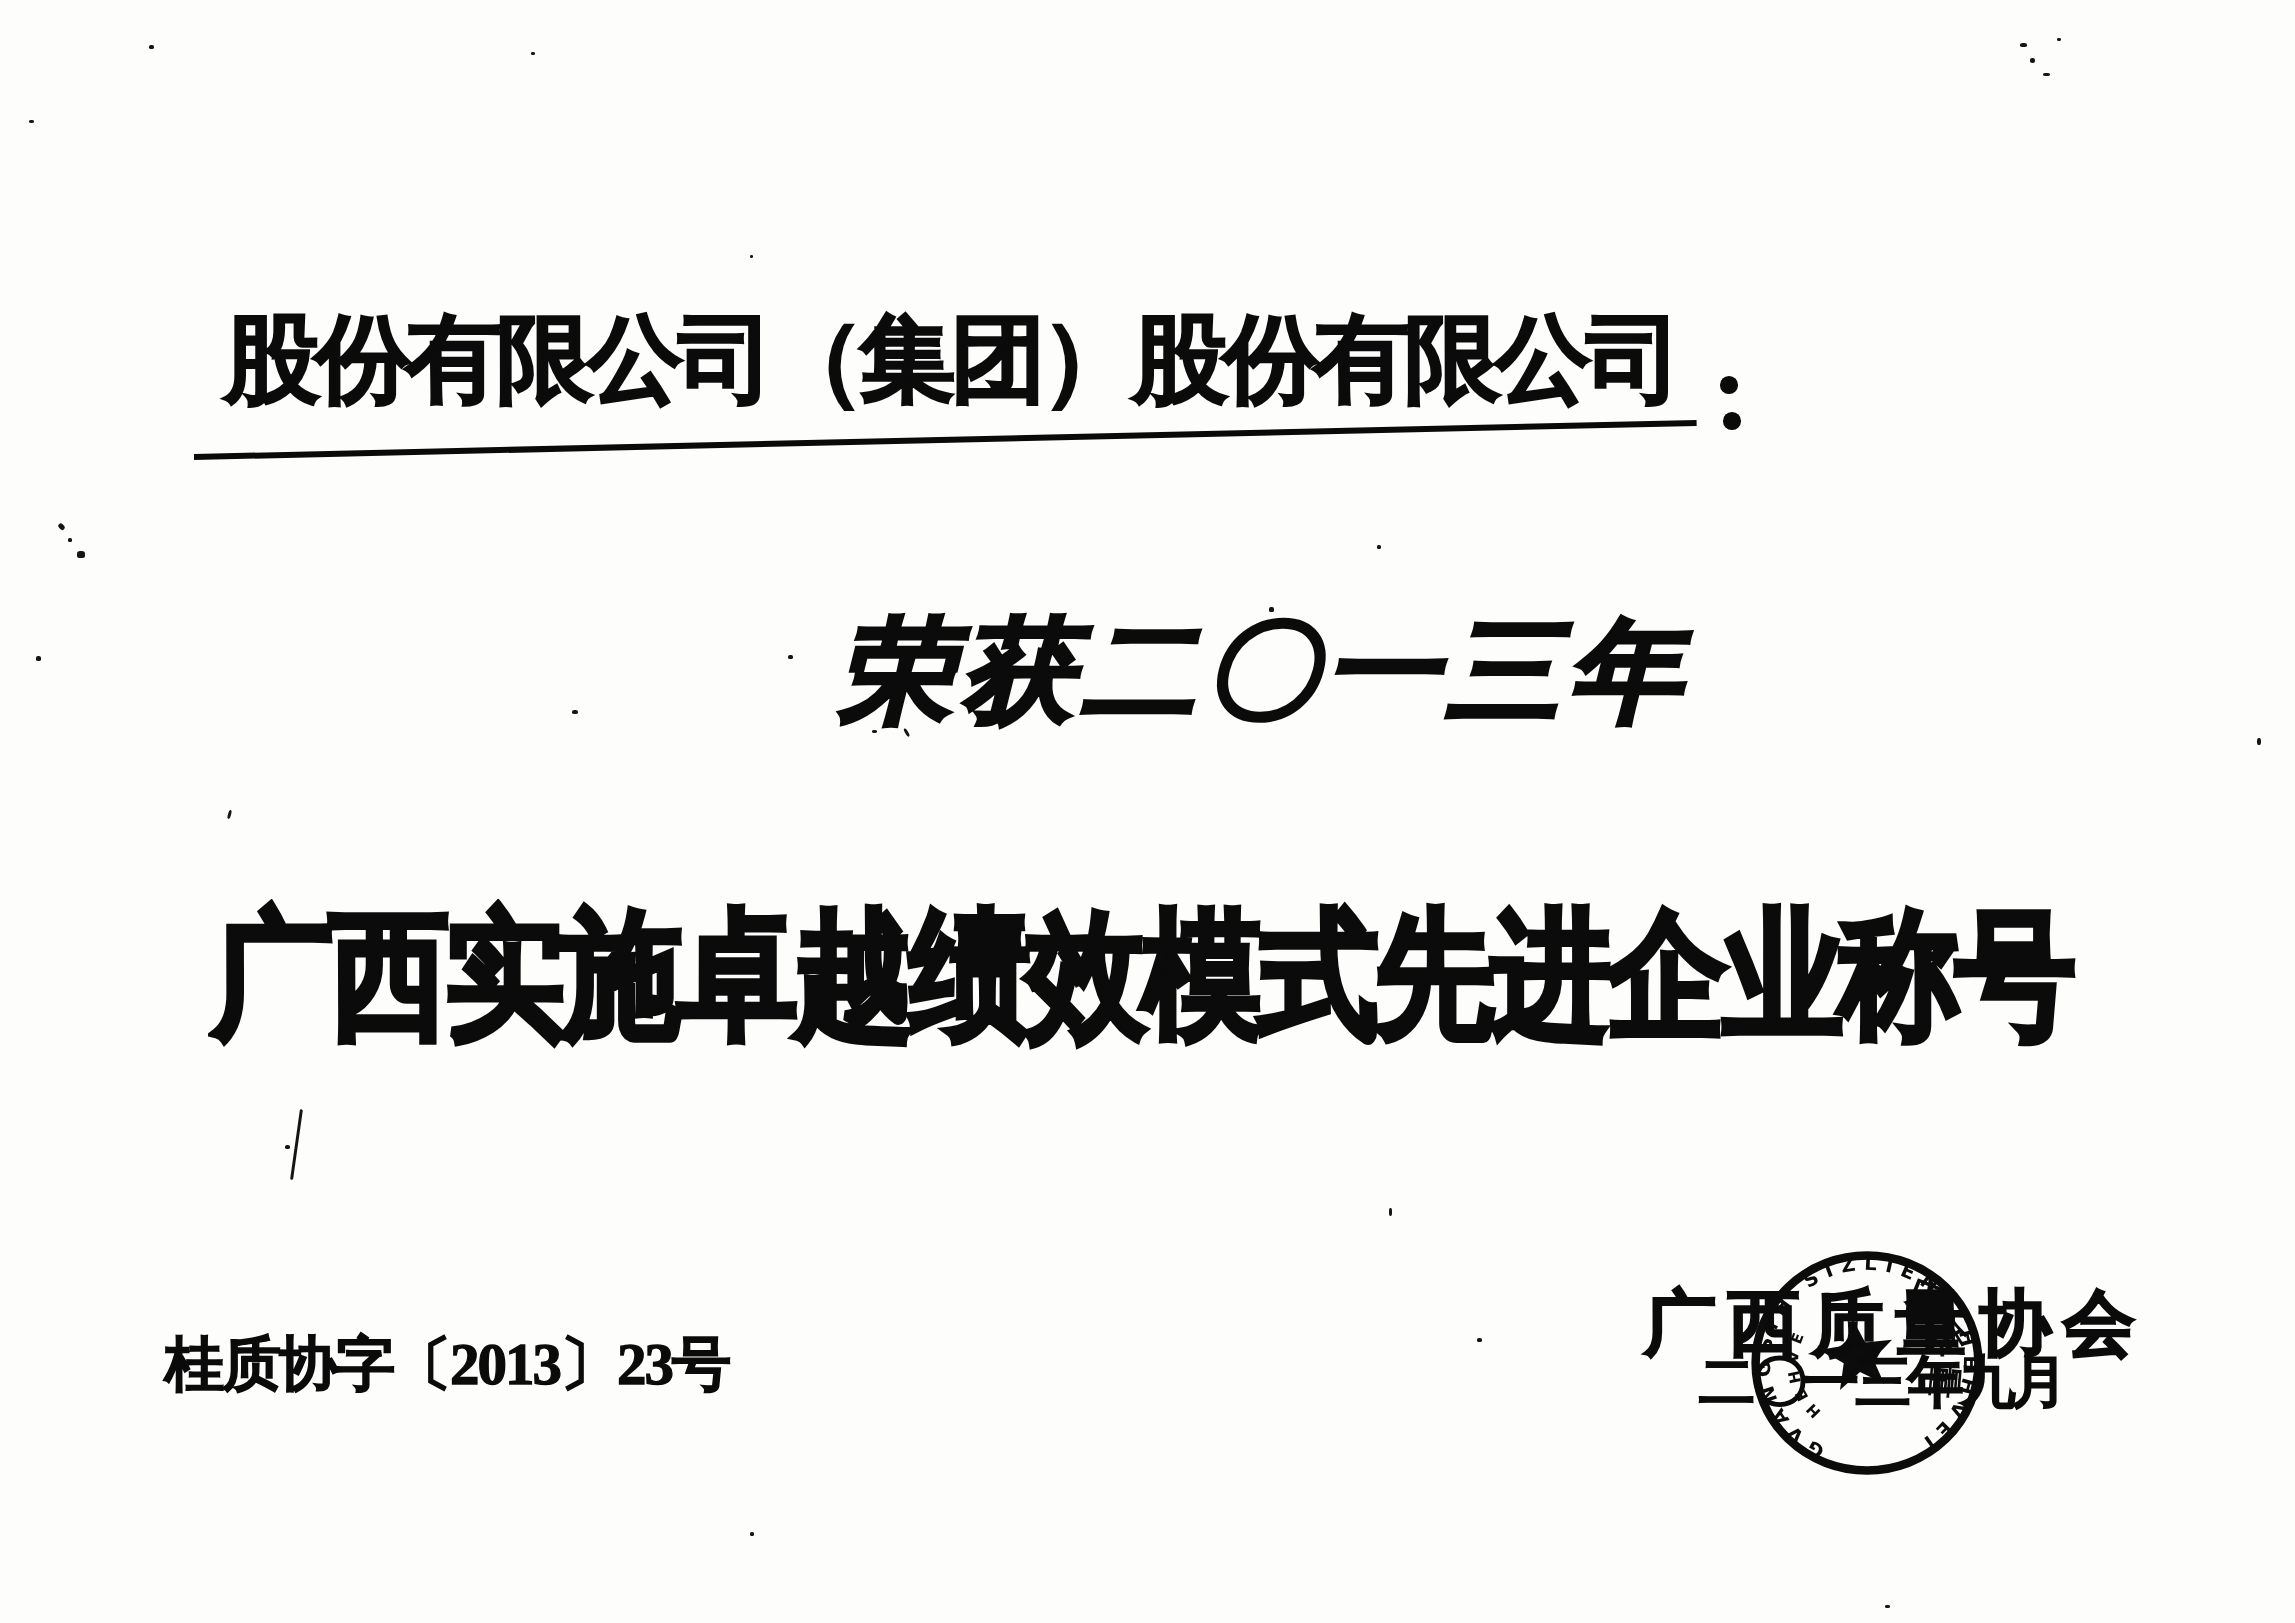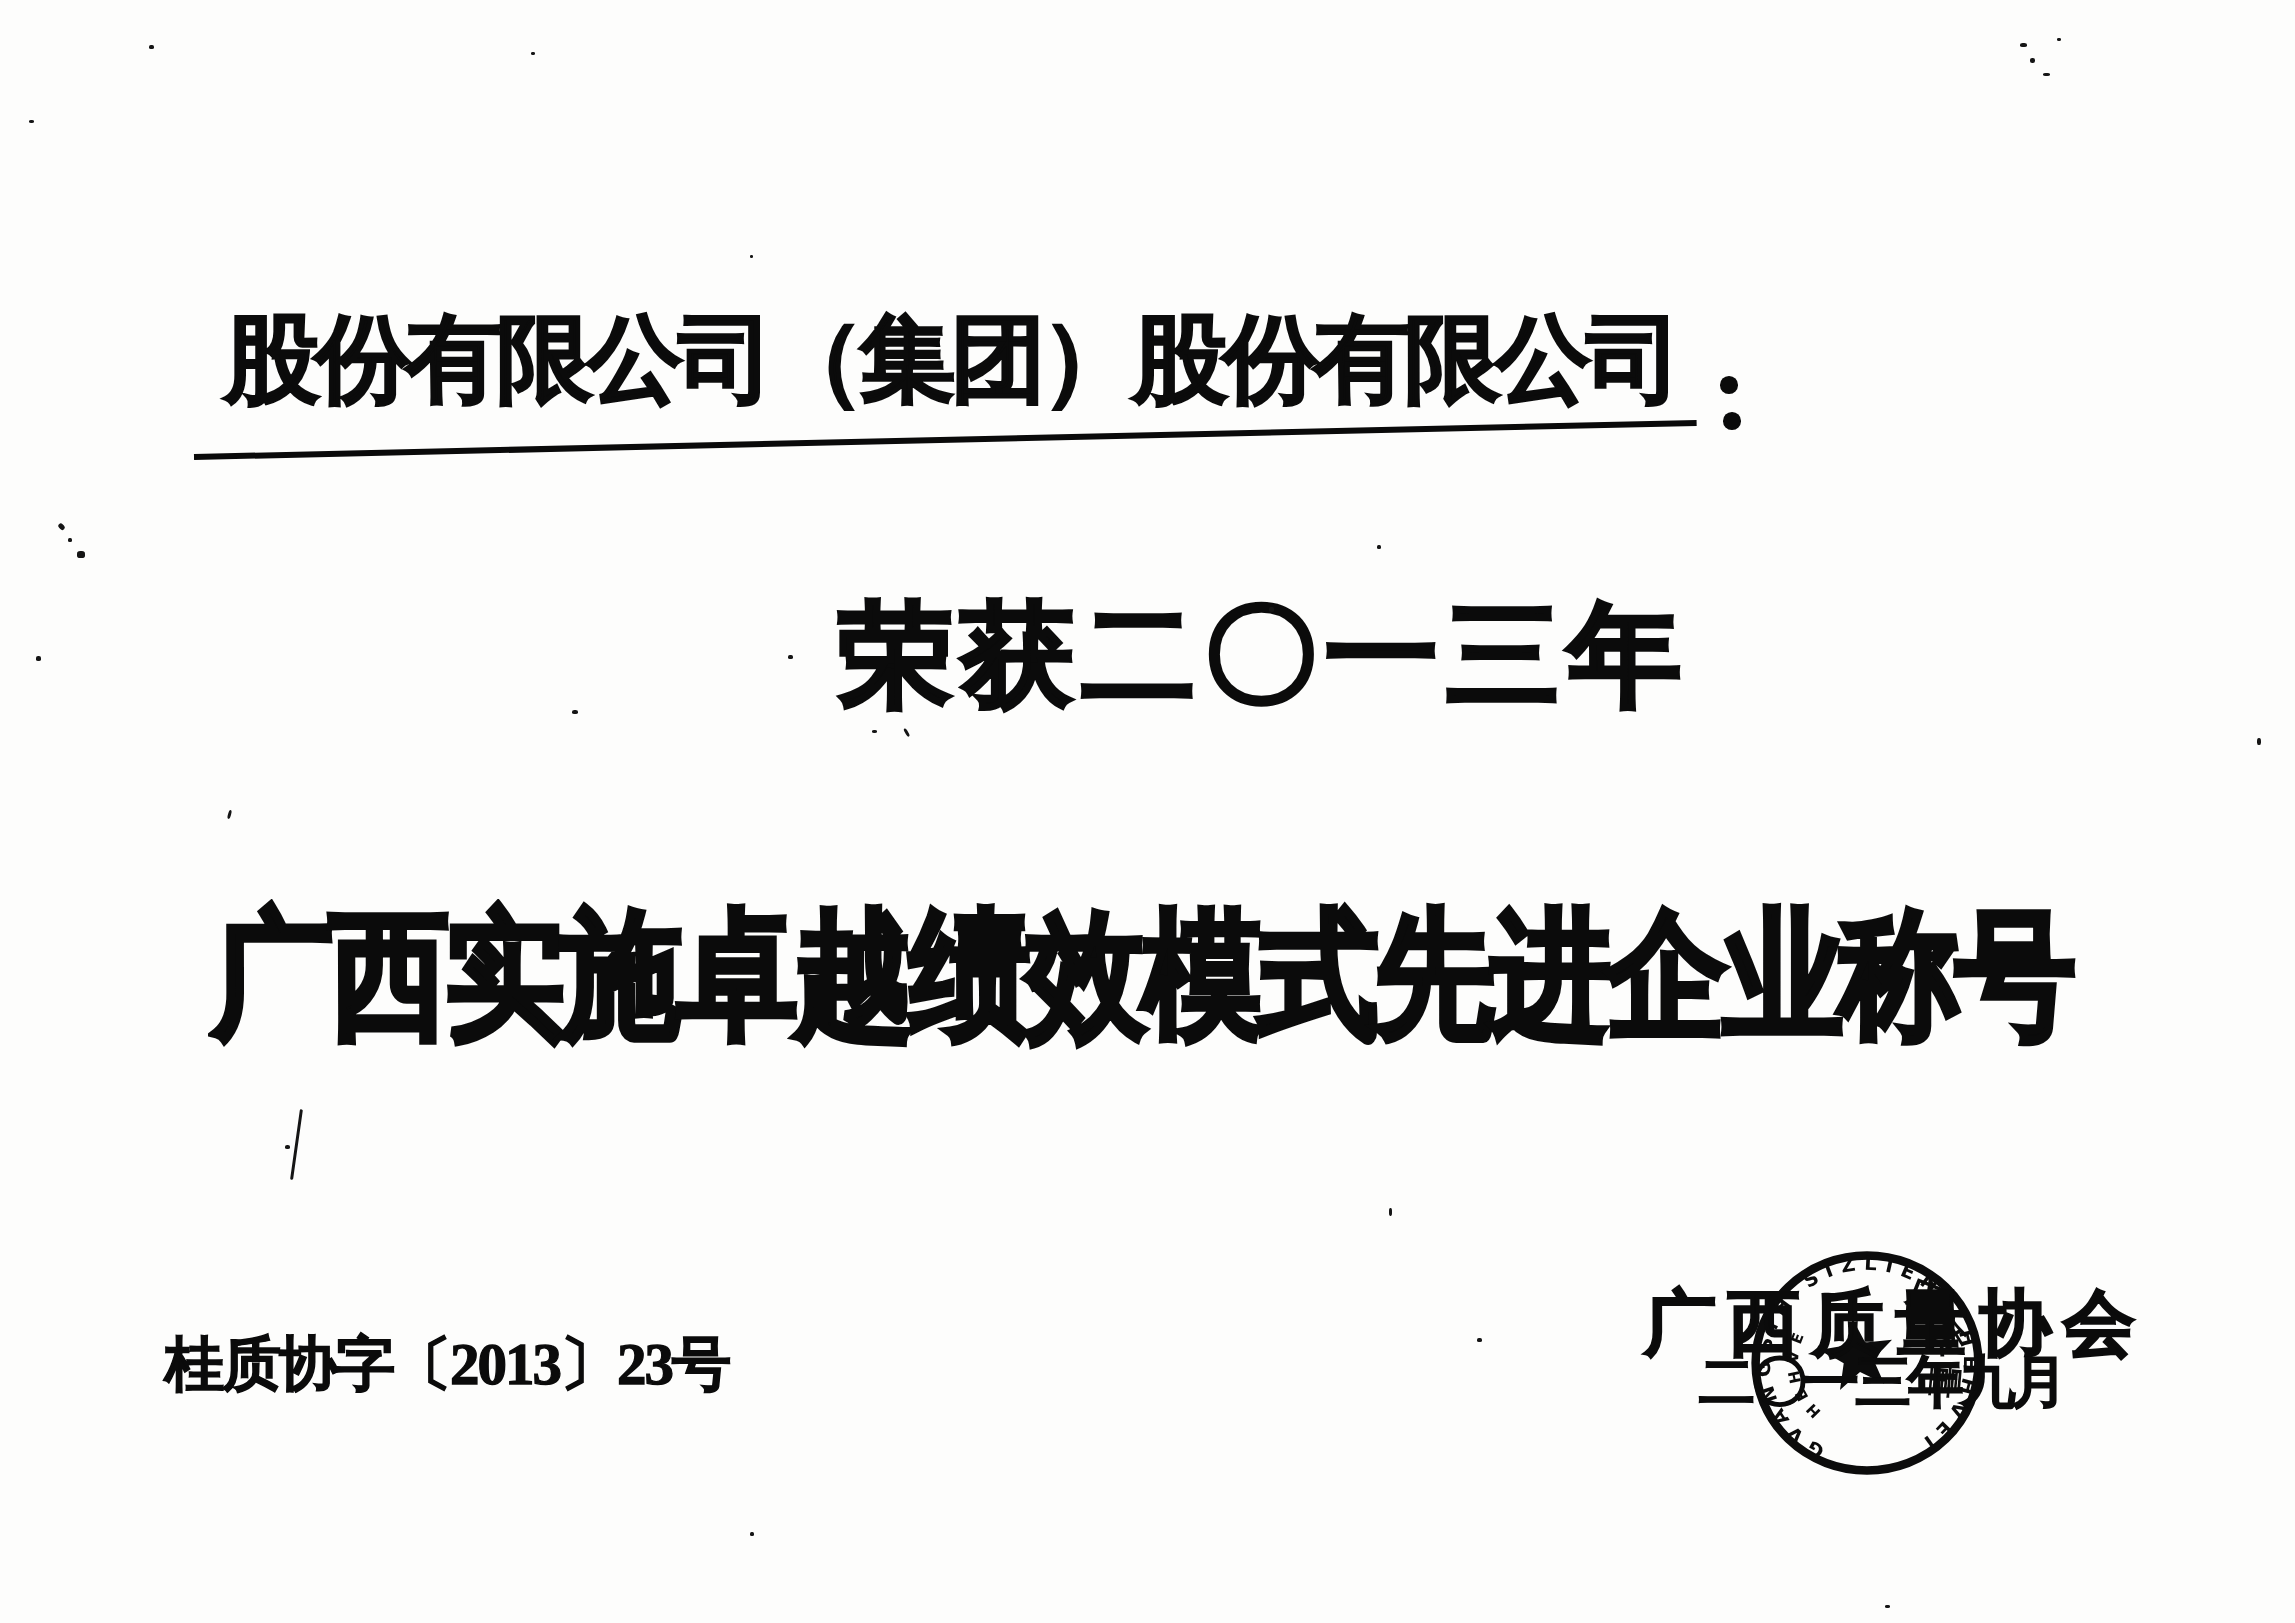--- a/index.html
+++ b/index.html
@@ -40,25 +40,26 @@
   }
   .colon-dot {
     width: 17.7px; height: 17.7px;
     background: #0a0a0a;
     border-radius: 50%;
     z-index: 3;
   }
   .sr { font-size: 0; line-height: 0; }
   
   .award-intro {
-    left: 839px; top: 599px;
+    left: 839px; top: 615px;
     font-size: 113px;
     letter-spacing: 8.5px;
     -webkit-text-stroke: 3.9px #0b0b0b;
     z-index: 3;
+    font-style: italic;
   }
   
   .award-title {
     left: 213px; top: 907px;
     font-size: 139px;
     letter-spacing: -3.9px;
     -webkit-text-stroke: 5.9px #0b0b0b;
     transform: scaleX(0.86);
     transform-origin: left top;
     z-index: 3;

